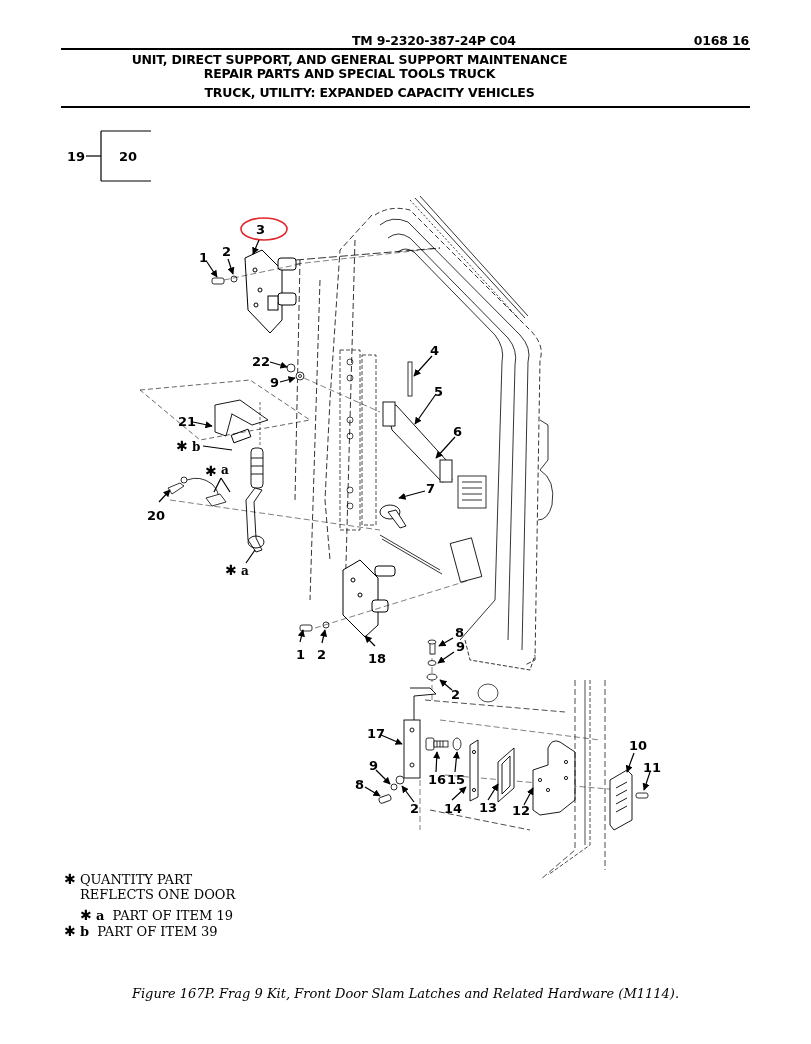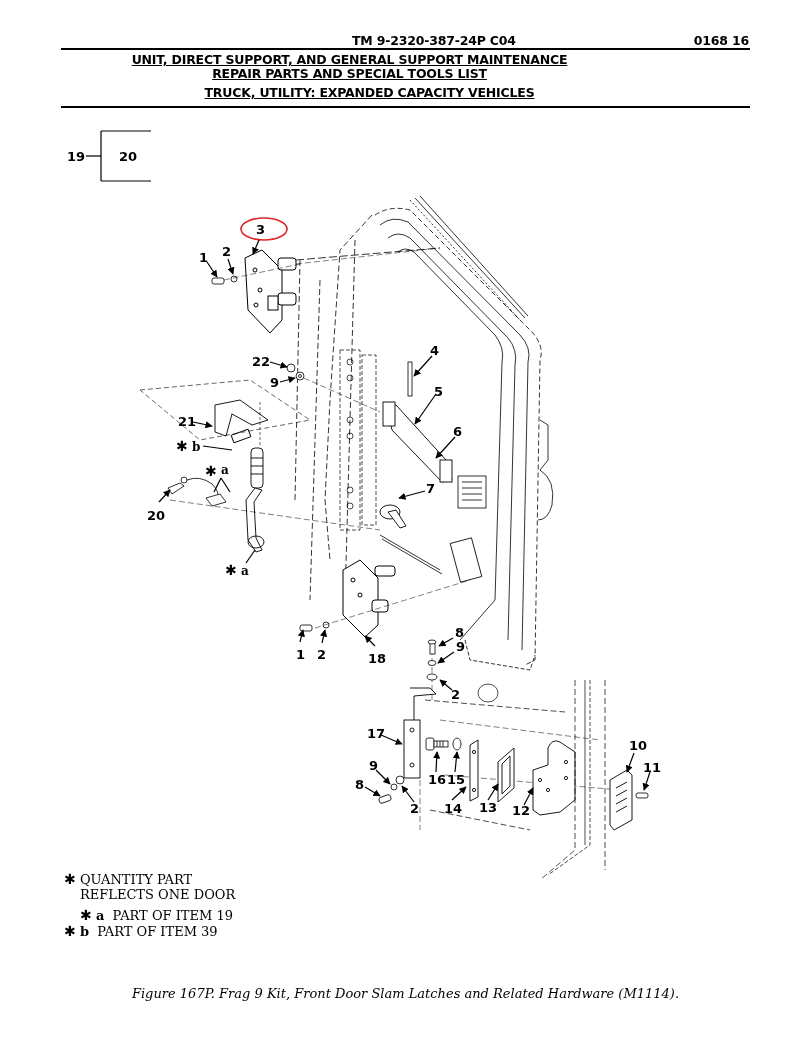--- a/index.html
+++ b/index.html
@@ -1,33 +1,33 @@
 <!DOCTYPE html>
 <html><head>
 <meta charset="utf-8">
 <style>
   html, body { margin: 0; padding: 0; background: #ffffff; }
   body { width: 811px; height: 1044px; position: relative; overflow: hidden; font-family: "Liberation Sans", sans-serif; color: #000; }
   .hdr { position: absolute; font-family: "DejaVu Sans", sans-serif; font-weight: bold; font-size: 12.5px; letter-spacing: -0.2px; white-space: nowrap; }
   .rule { position: absolute; left: 61px; width: 689px; height: 0; border-top: 2px solid #000; }
-  .center { left: 0; width: 699px; text-align: center; text-decoration: underline; }
+  .center { left: 0; width: 699px; text-align: center; }
   #diagram { position: absolute; left: 0; top: 0; width: 811px; height: 1044px; }
   .callout { font-family: "DejaVu Sans", sans-serif; font-weight: bold; font-size: 13px; fill: #000; }
   .note { position: absolute; font-family: "DejaVu Serif", serif; font-size: 13px; white-space: nowrap; }
   .caption { position: absolute; top: 986px; left: 0; width: 811px; text-align: center; font-family: "DejaVu Serif", serif; font-style: italic; font-size: 13px; }
   .star { font-family: "DejaVu Sans", sans-serif; font-weight: bold; font-size: 14px; }
 </style>
 </head>
 <body>
 
 <div class="hdr" style="top:33px; left:320px;margin-left:32px;">TM 9-2320-387-24P  C04</div>
 <div class="hdr" style="top:33px; right:62px;text-align:right;">0168 16</div>
 <div class="rule" style="top:48px;"></div>
 <div class="hdr center" style="top:52px;">UNIT, DIRECT SUPPORT, AND GENERAL SUPPORT MAINTENANCE</div>
-<div class="hdr center" style="top:66px;">REPAIR PARTS AND SPECIAL TOOLS LIST</div>
+<div class="hdr center" style="top:66px;">REPAIR PARTS AND SPECIAL TOOLS TRUCK</div>
 <div class="hdr center" style="top:85px;padding-left:20px;">TRUCK, UTILITY: EXPANDED CAPACITY VEHICLES</div>
 <div class="rule" style="top:106px;"></div>
 
 <svg id="diagram" viewBox="0 0 811 1044">
   <defs>
     <marker id="arr" viewBox="0 0 10 10" refX="9" refY="5" markerWidth="6" markerHeight="6" orient="auto-start-reverse">
       <path d="M0,0 L10,5 L0,10 z" fill="#000"></path>
     </marker>
   </defs>
 

